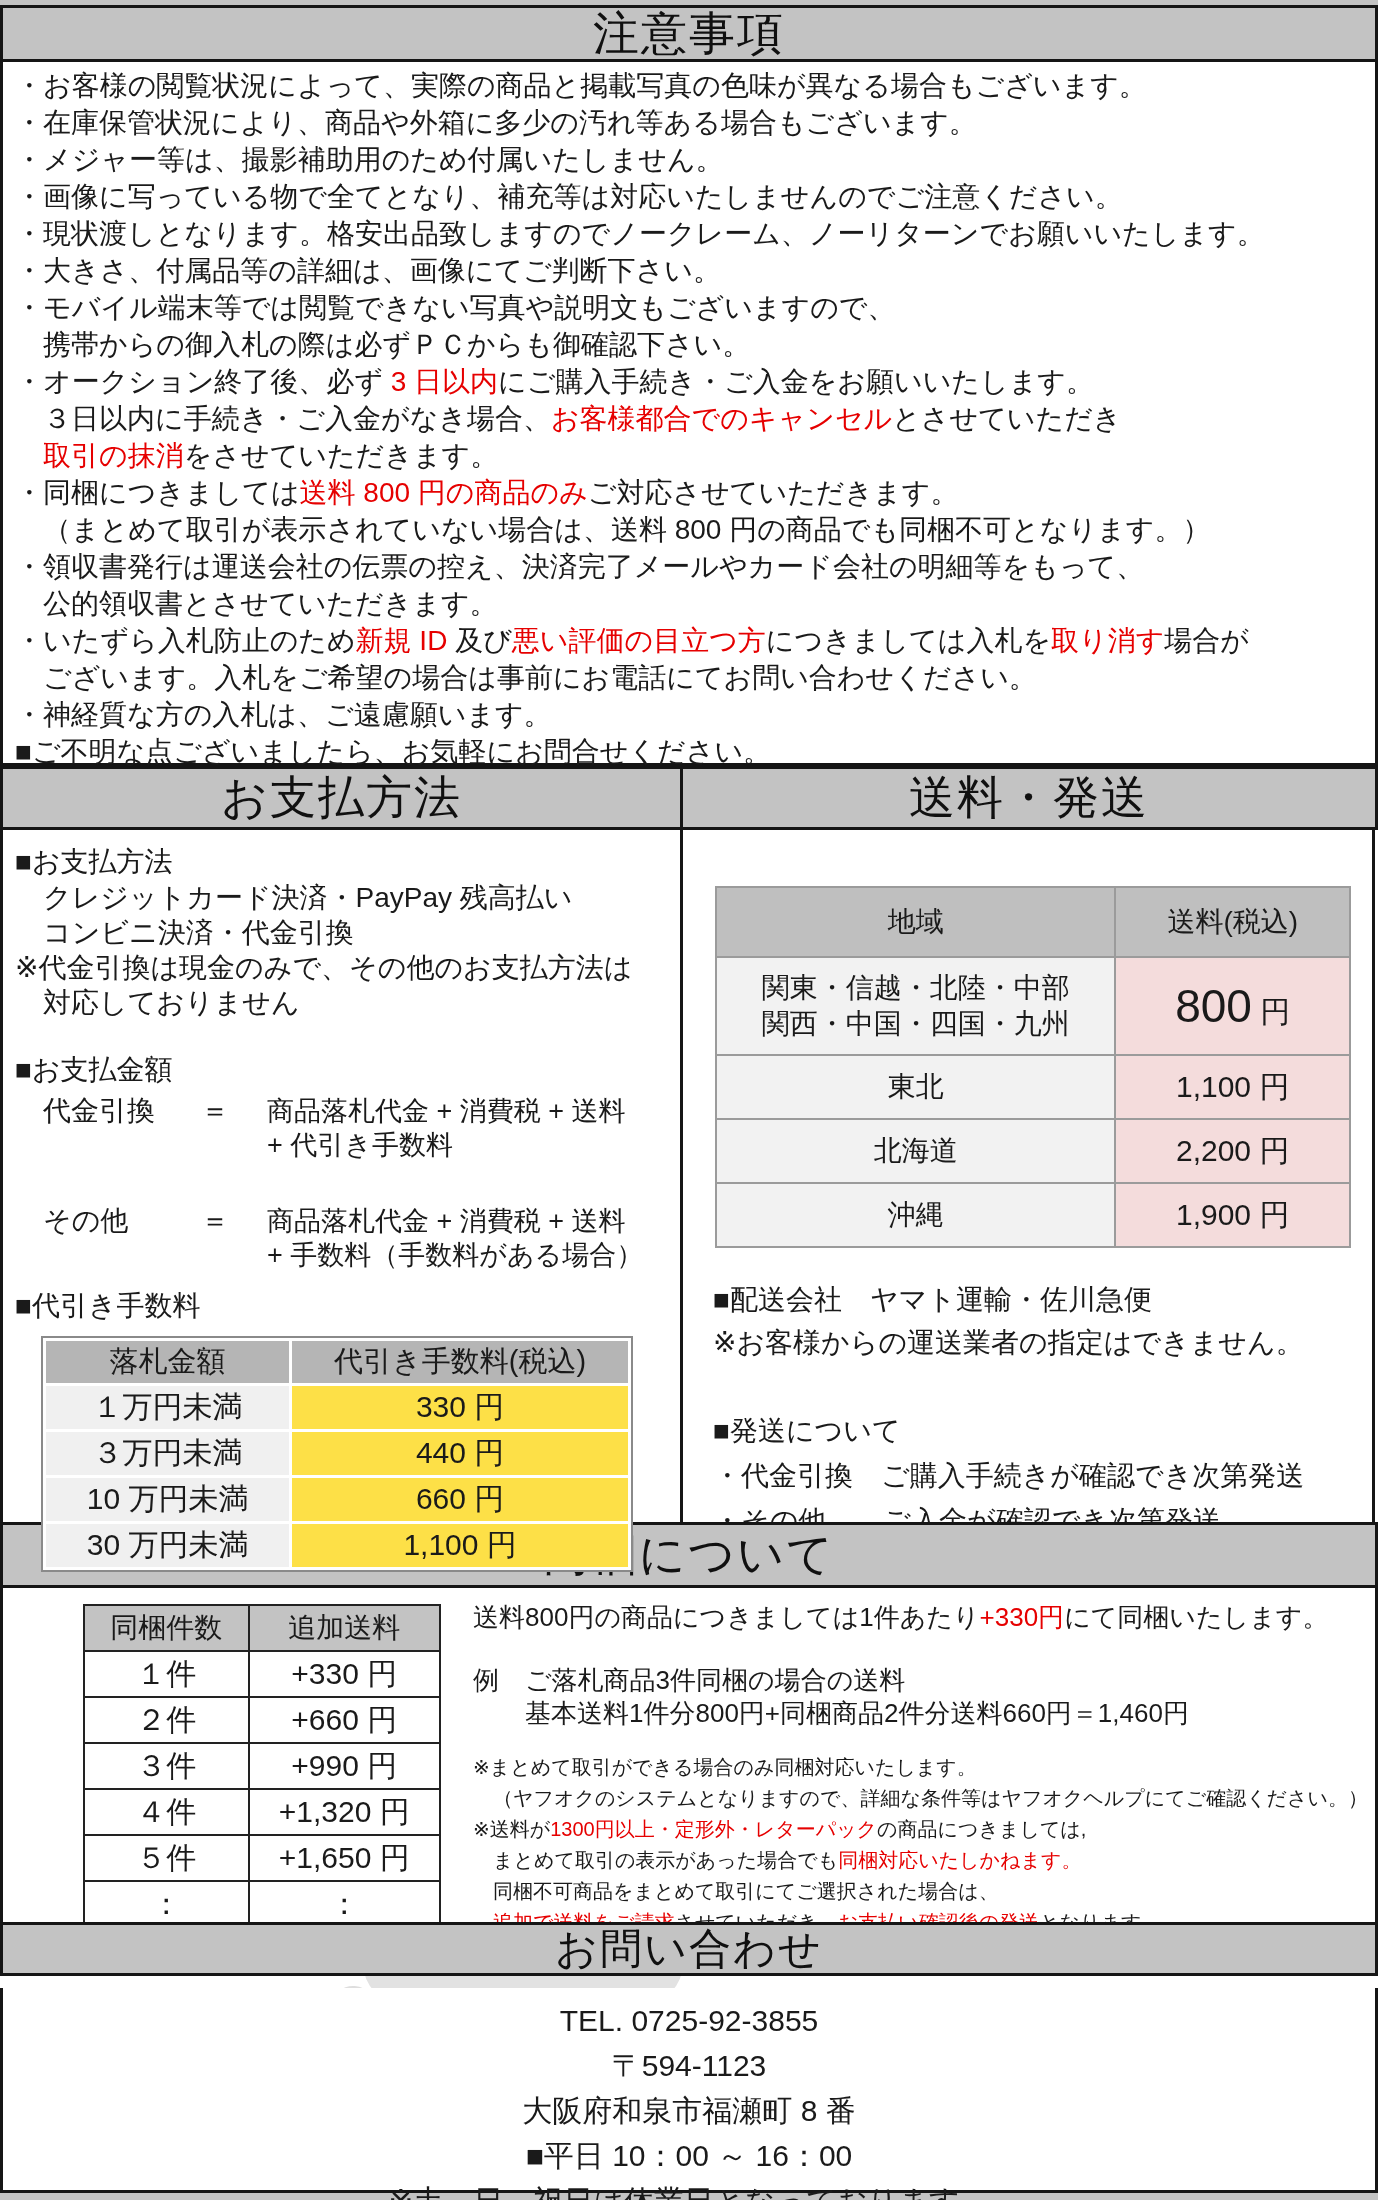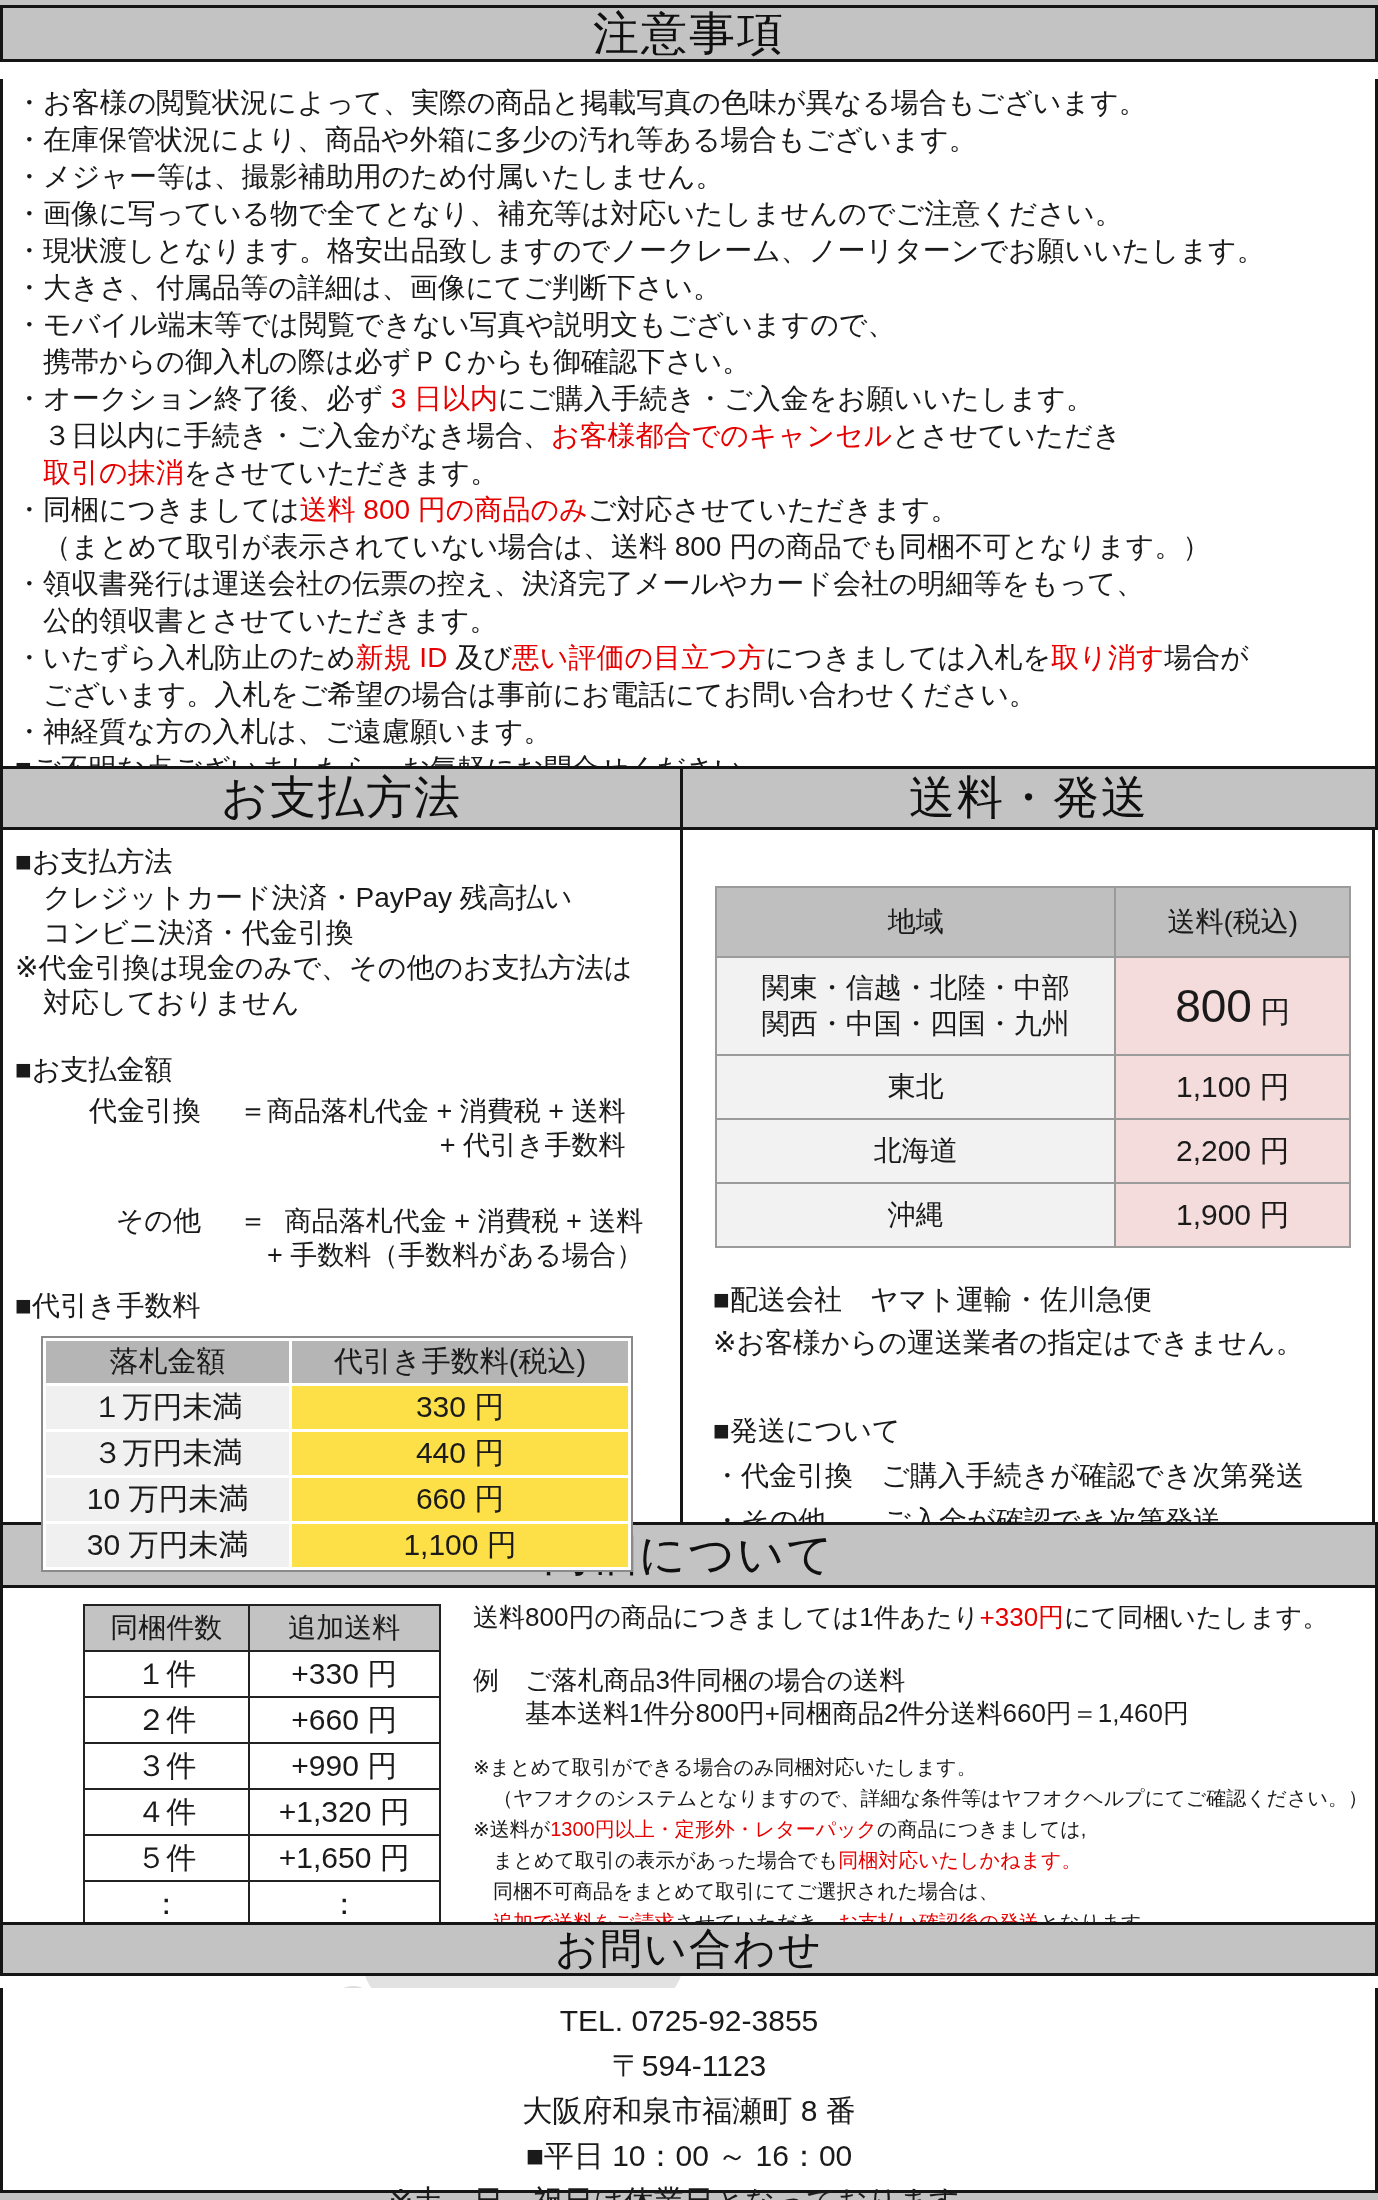--- a/index.html
+++ b/index.html
@@ -14,21 +14,21 @@
   .bl{border-left:3px solid #151515;} .br{border-right:3px solid #151515;}
   .bb{border-bottom:3px solid #151515;}
   .red{color:#e60000;}
   
   #notice-body{padding:5px 10px 0 12px;}
   #notice-body .line{font-size:28px;line-height:37px;white-space:nowrap;}
   
   #pay-body{padding:14px 0 0 12px;font-size:28px;}
   #pay-body .line{line-height:35px;white-space:nowrap;}
   .block-head{font-size:28px;line-height:36px;white-space:nowrap;}
-  .amount-row{display:flex;padding-left:28px;margin-top:6px;text-align:right;}
+  .amount-row{display:flex;padding-left:28px;margin-top:6px;}
   .amount-label{width:158px;font-size:28px;line-height:34px;}
   .amount-eq{width:66px;font-size:28px;line-height:34px;}
   .amount-formula{font-size:27px;line-height:34px;white-space:nowrap;}
   .gap32{height:32px;} .gap36{height:36px;} .gap16{height:16px;}
   
   #fee-table-wrap{margin:12px 0 0 26px;width:588px;border:2px solid #8a8a8a;background:#ffffff;}
   #fee-table{width:100%;border-collapse:separate;border-spacing:3px;}
   #fee-table th{background:#b5b5b5;font-weight:normal;font-size:29px;height:38px;}
   #fee-table td{font-size:30px;text-align:center;height:40px;}
   #fee-table td.c1{background:#f0f0f0;width:42%;}
@@ -71,21 +71,21 @@
 </head>
 <body>
 
 <div id="page">
 
   <div class="strip" style="top:0;height:5px;"></div>
 
   <div class="sec-header" style="top:5px;left:0;width:1378px;height:57px;">
     <span class="sec-title">注意事項</span>
   </div>
-  <div id="notice-body" class="sec-body bl br bb" style="top:79px;left:0;width:1378px;height:704px;">
+  <div id="notice-body" class="sec-body bl br bb" style="top:62px;left:0;width:1378px;height:704px;">
     <div>
         <div class="line"><span>・お客様の閲覧状況によって、実際の商品と掲載写真の色味が異なる場合もございます。</span></div>
         <div class="line"><span>・在庫保管状況により、商品や外箱に多少の汚れ等ある場合もございます。</span></div>
         <div class="line"><span>・メジャー等は、撮影補助用のため付属いたしません。</span></div>
         <div class="line"><span>・画像に写っている物で全てとなり、補充等は対応いたしませんのでご注意ください。</span></div>
         <div class="line"><span>・現状渡しとなります。格安出品致しますのでノークレーム、ノーリターンでお願いいたします。</span></div>
         <div class="line"><span>・大きさ、付属品等の詳細は、画像にてご判断下さい。</span></div>
         <div class="line"><span>・モバイル端末等では閲覧できない写真や説明文もございますので、</span></div>
         <div class="line"><span>　携帯からの御入札の際は必ずＰＣからも御確認下さい。</span></div>
         <div class="line"><span>・オークション終了後、必ず </span><span class="red">3 日以内</span><span>にご購入手続き・ご入金をお願いいたします。</span></div>

